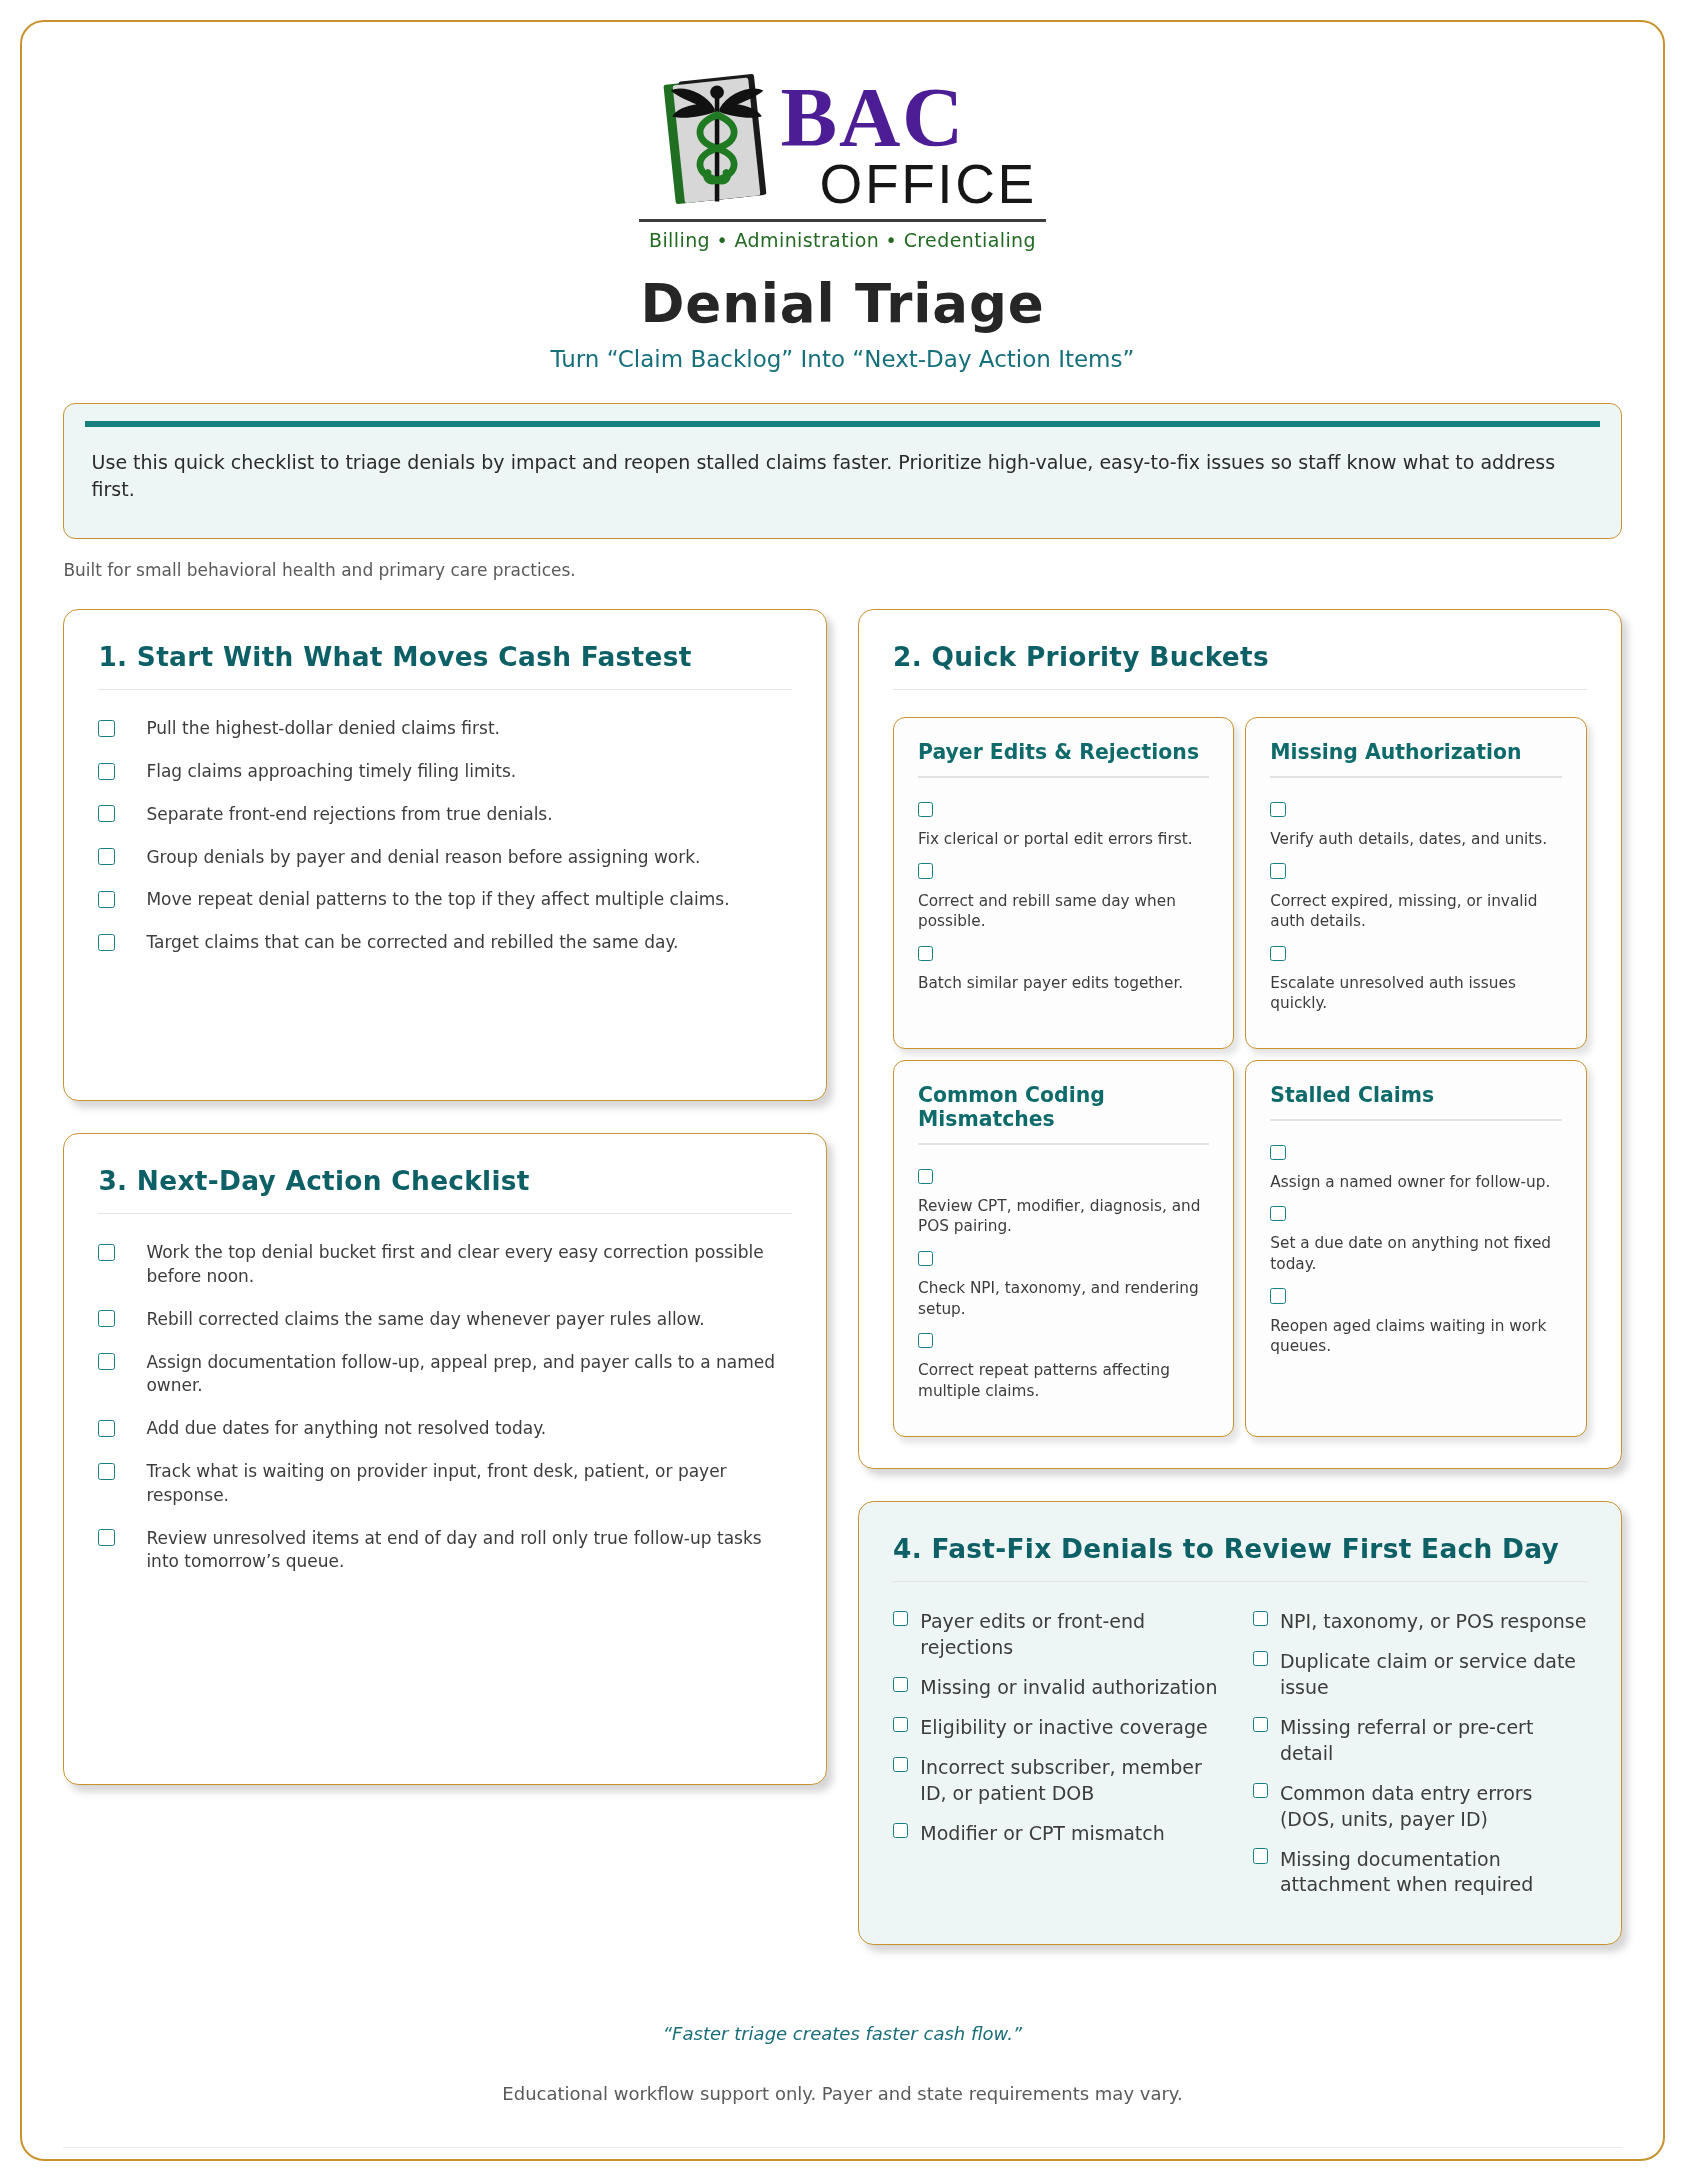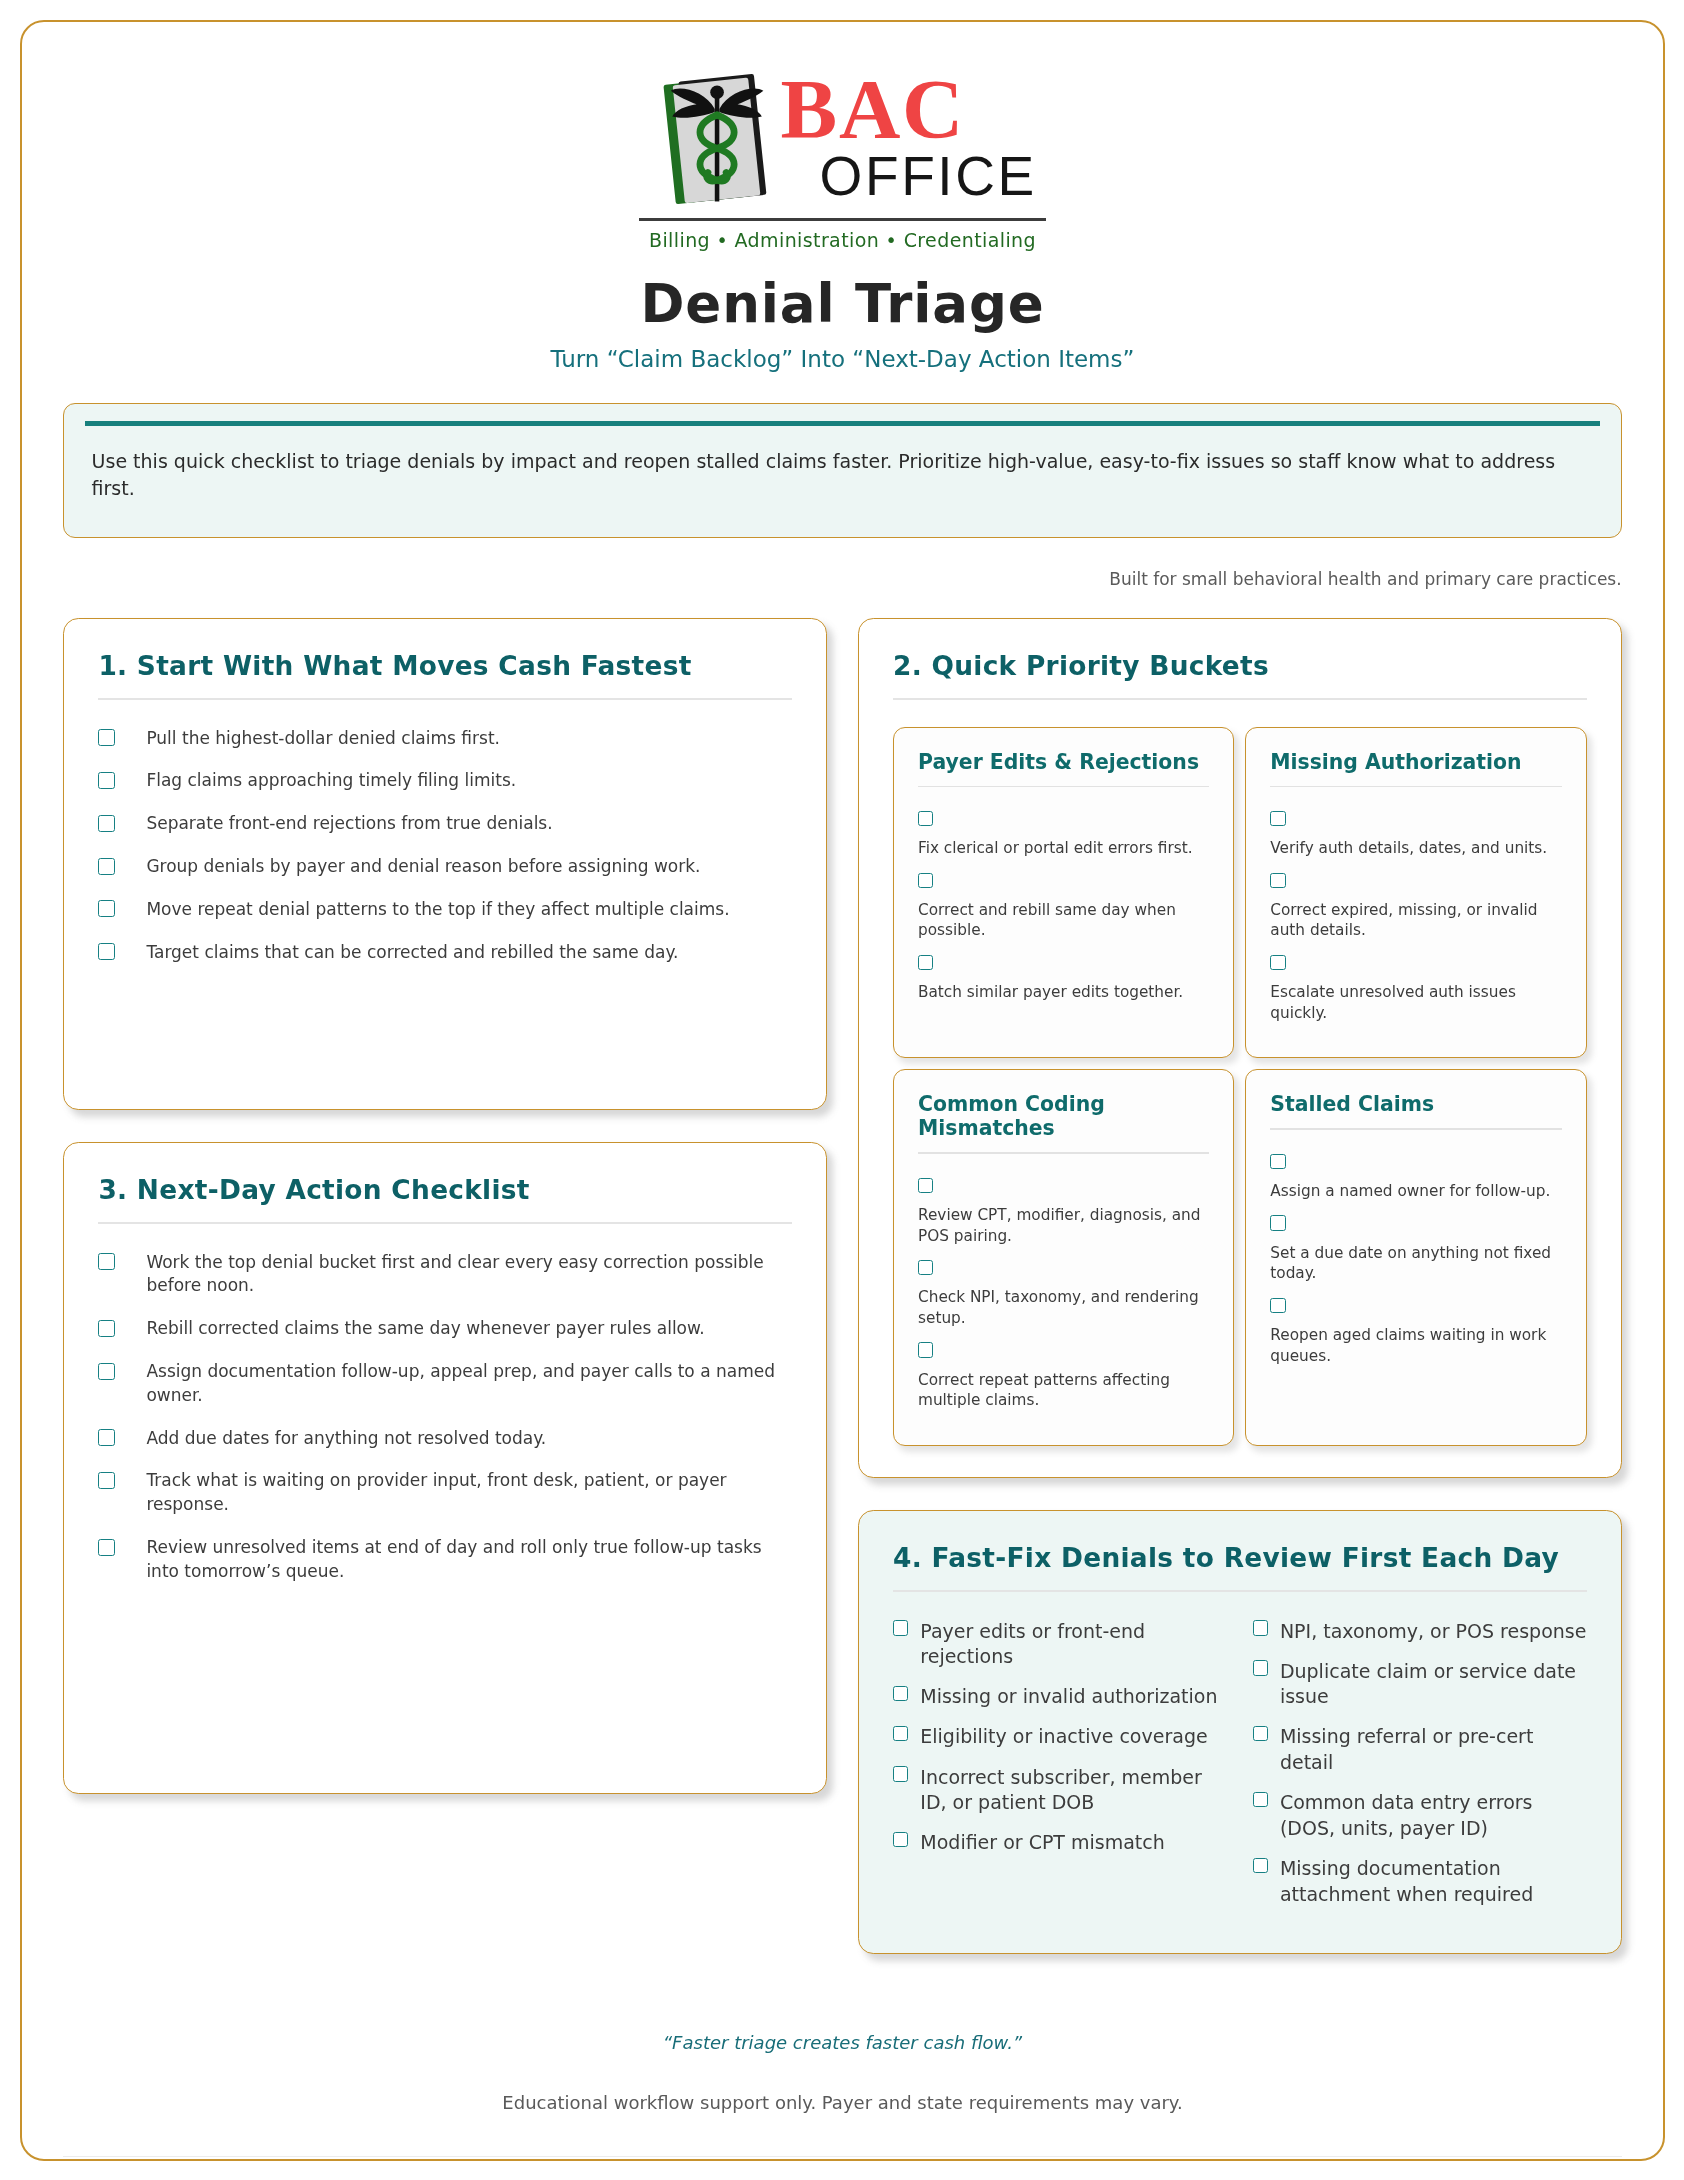--- a/index.html
+++ b/index.html
@@ -17,41 +17,41 @@
     position:absolute; inset:20.4px; padding:34px 43px; overflow:hidden;
   }
 
   
   .logo-block { display:flex; flex-direction:column; align-items:center; margin-top:10.2px; }
   .logo-row { display:flex; align-items:flex-start; }
   .logo-icon { width:129px; height:147px; margin-right:3.4px; flex:0 0 auto; }
   .logo-text { display:flex; flex-direction:column; }
   .brand-top {
     font-family:"Liberation Serif","DejaVu Serif",serif; font-weight:700;
-    font-size:85px; line-height:0.95; color:#ef4444; letter-spacing:1.7px; margin-top:4px;
+    font-size:85px; line-height:0.95; color:#4c1d95; letter-spacing:1.7px; margin-top:12px;
   }
   .brand-bottom {
     font-family:"Liberation Sans",sans-serif; font-weight:400;
     font-size:55px; line-height:1; color:#161616; letter-spacing:2.6px; margin-left:39px; margin-top:0px;
   }
   .logo-rule { width:407px; height:2.6px; background:#3c3c3c; margin-top:6.8px; }
   .logo-tagline { margin-top:7.7px; color:#226a22; font-size:19px; letter-spacing:0.4px; }
 
   
   .page-title { text-align:center; font-size:53px; font-weight:800; color:#262626; margin-top:22px; letter-spacing:0.9px; }
   .page-subtitle { text-align:center; font-size:23px; color:#15707c; margin-top:12px; }
 
   
   .intro-card {
     margin-top:31px; border:1.7px solid #c8922d; border-radius:12px;
     background:#edf6f4; padding:17px 20.4px 34px;
   }
   .intro-bar { height:5.1px; background:#17807d; margin-bottom:22px; }
   .intro-text { font-size:19px; line-height:1.45; color:#2b2b2b; padding:0 6.8px; }
-  .audience-note { text-align:right; margin-top:31px; font-size:17px; color:#5a5a5a; }
+  .audience-note { text-align:left; margin-top:21px; font-size:17px; color:#5a5a5a; }
 
   
   .columns { display:flex; gap:31px; margin-top:29px; align-items:flex-start; }
   .col { flex:1 1 0; display:flex; flex-direction:column; gap:32px; min-width:0; }
   .box {
     border:1.7px solid #c8922d; border-radius:15.3px; background:#ffffff;
     box-shadow:6px 6.8px 7.7px rgba(110,110,110,0.28);
     padding:31px 34px;
   }
   .box.mint { background:#edf6f4; }

